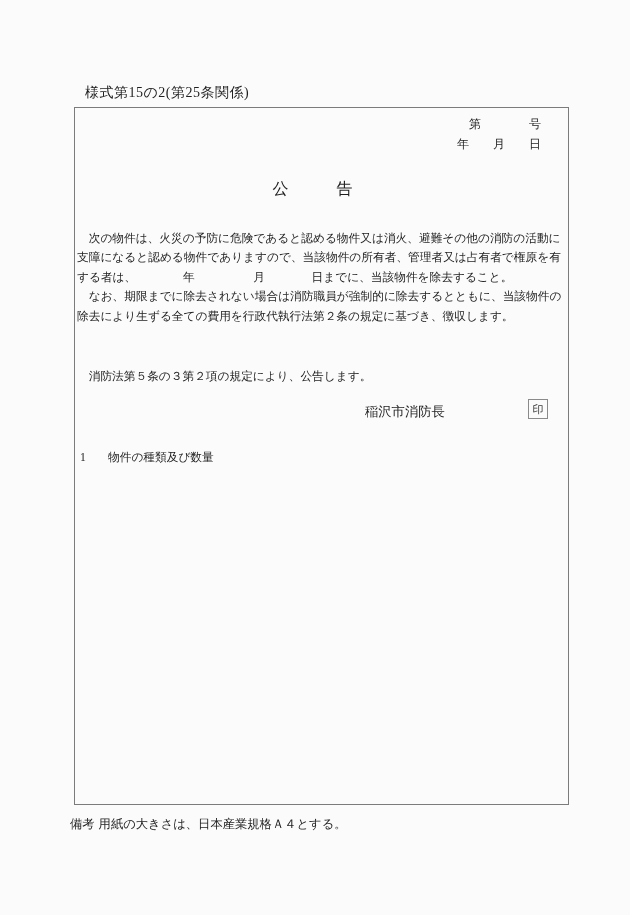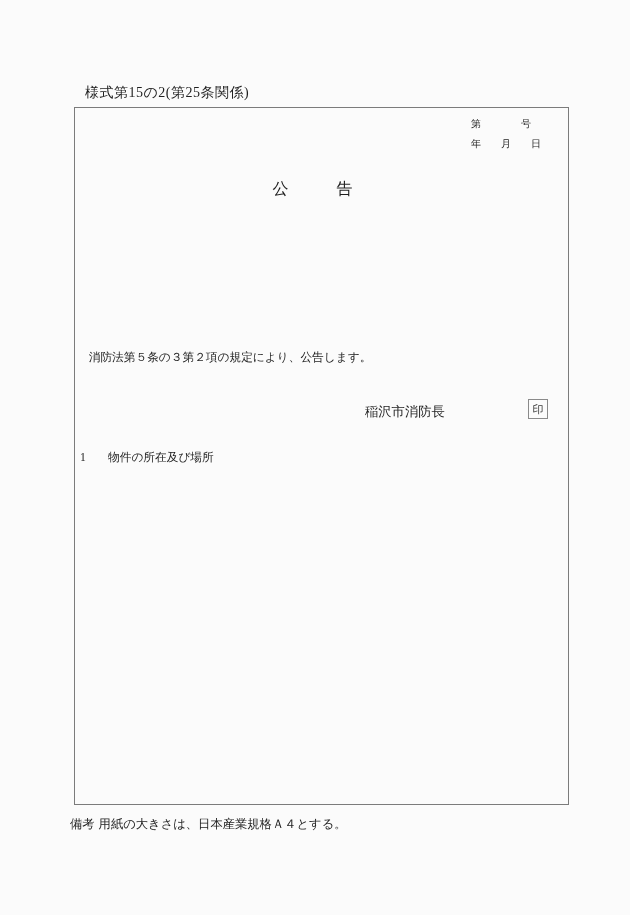--- a/index.html
+++ b/index.html
@@ -25,42 +25,42 @@
     top: 107px;
     width: 493px;
     height: 696px;
     border: 1px solid #7b7b7b;
     background: #fbfbfb;
   }
   .doc-meta {
     position: absolute;
     top: 6px;
     right: 27px;
-    text-align: left;
-    font-size: 10px;
+    text-align: right;
+    font-size: 12px;
     line-height: 20px;
   }
   .title {
     position: absolute;
     top: 71px;
     left: 0;
     right: 18px;
     text-align: center;
     font-size: 16px;
   }
   .para {
     position: absolute;
     left: 2px;
     width: 488px;
     font-size: 11.7px;
     line-height: 19.4px;
     white-space: pre-line;
   }
   .para1 { top: 121px; }
-  .para2 { top: 240px; }
+  .para2 { top: 259px; }
   .signer {
     position: absolute;
     left: 290px;
     top: 294px;
     font-size: 13.3px;
     line-height: 20px;
   }
   .seal {
     position: absolute;
     left: 453px;
@@ -98,29 +98,34 @@
 
 <div class="frame">
 
   <div class="doc-meta">
     <div>第　　　　号</div>
     <div>年　　月　　日</div>
   </div>
 
   <div class="title">公　　　告</div>
 
+  <div class="para para1">　次の物件は、火災の予防に危険であると認める物件又は消火、避難その他の消防の活動に
+支障になると認める物件でありますので、当該物件の所有者、管理者又は占有者で権原を有
+する者は、　　　　年　　　　　月　　　　日までに、当該物件を除去すること。
+　なお、期限までに除去されない場合は消防職員が強制的に除去するとともに、当該物件の
+除去により生ずる全ての費用を行政代執行法第２条の規定に基づき、徴収します。</div>
 
   <div class="para para2">　消防法第５条の３第２項の規定により、公告します。</div>
 
   <div class="signer">稲沢市消防長</div>
 
   <div class="seal">印</div>
 
   <div class="item item1">
-    <span class="item-num">1</span><span class="item-label">物件の所在及び場所</span>
+    <span class="item-num">1</span><span class="item-label">物件の種類及び数量</span>
   </div>
 
 
 </div>
 
 <div class="remark">
   <span>備考</span><span class="remark-text">用紙の大きさは、日本産業規格Ａ４とする。</span>
 </div>
 
 </body></html>

